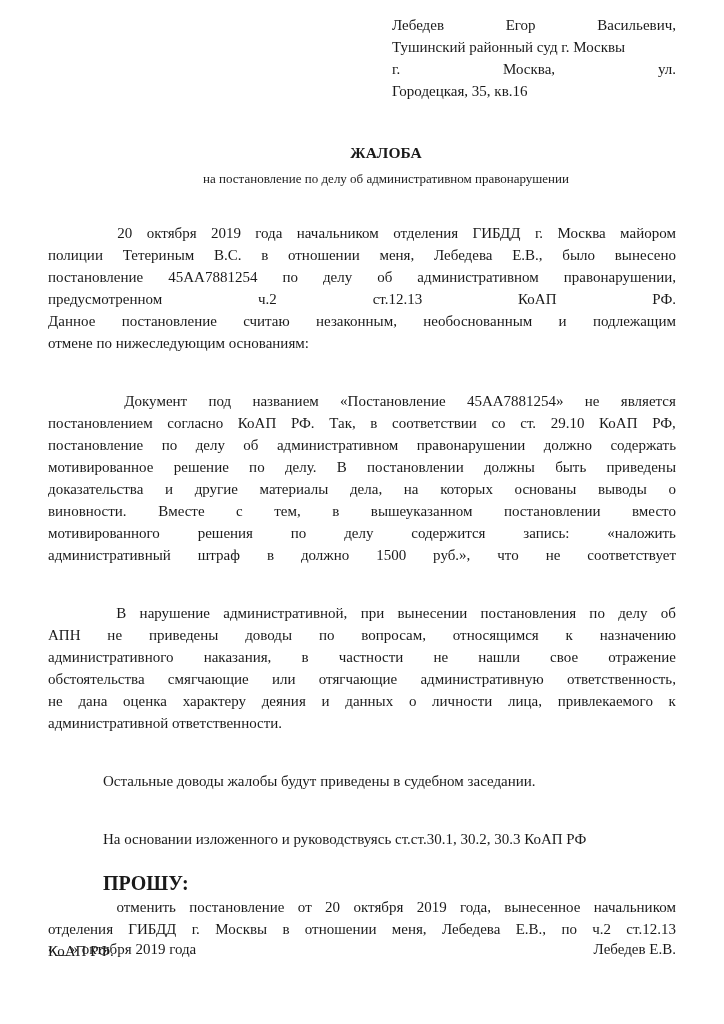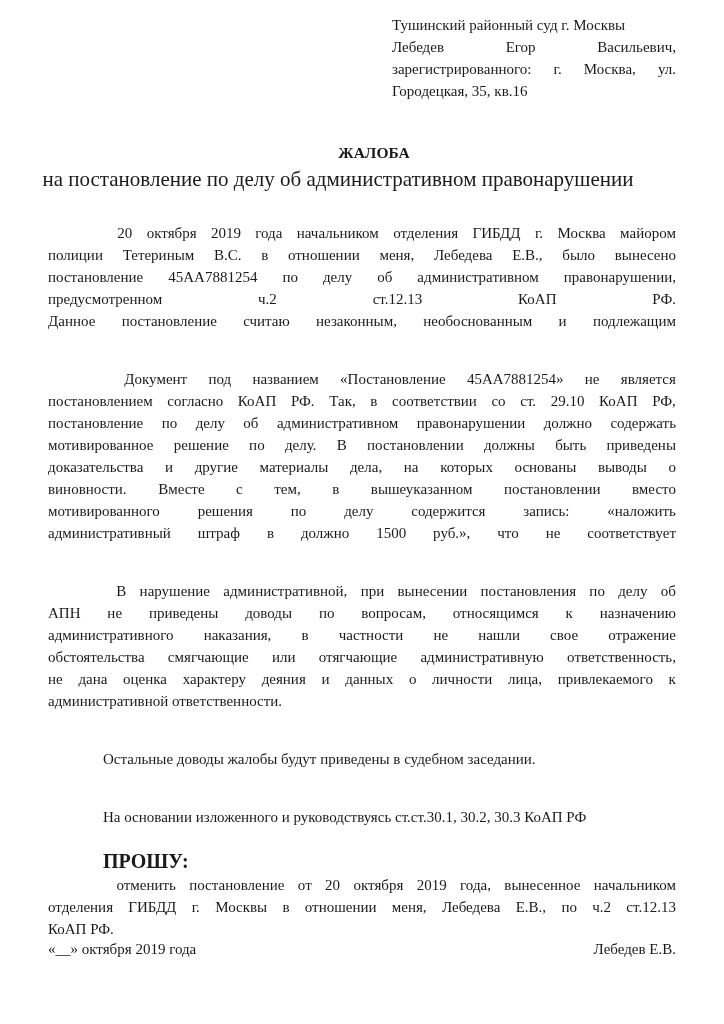--- a/index.html
+++ b/index.html
@@ -50,29 +50,30 @@
     top: 142px;
     width: 676px;
   }
   .doc-title {
     font-size: 15.5px;
     line-height: 22px;
     font-weight: bold;
     text-align: center;
     width: 676px;
     margin-left: -48px;
-    padding-left: 36px;
+    padding-left: 48px;
     box-sizing: content-box;
   }
   .doc-subtitle {
-    font-size: 21px;
+    font-size: 13px;
     line-height: 22px;
     text-align: center;
     width: 676px;
     margin-left: -48px;
+    padding-left: 48px;
     box-sizing: content-box;
     margin-top: 4px;
   }
 
   
   .body-block {
     position: absolute;
     left: 48px;
     top: 222px;
     width: 628px;
@@ -122,47 +123,47 @@
     font-size: 15px;
     line-height: 22px;
   }
 </style>
 </head>
 <body>
 
 <div class="page">
 
   <div class="header-block">
-    <div class="header-line">Тушинский районный суд г. Москвы</div>
     <div class="header-line spread">
       <span class="w">Лебедев</span>
       <span class="w">Егор</span>
       <span class="w">Васильевич,</span>
     </div>
+    <div class="header-line">Тушинский районный суд г. Москвы</div>
     <div class="header-line spread">
-      <span class="w">зарегистрированного:</span>
       <span class="w">г.</span>
       <span class="w">Москва,</span>
       <span class="w">ул.</span>
     </div>
     <div class="header-line">Городецкая, 35, кв.16</div>
   </div>
 
   <div class="title-block">
     <div class="doc-title">ЖАЛОБА</div>
     <div class="doc-subtitle">на постановление по делу об административном правонарушении</div>
   </div>
 
   <div class="body-block">
     <div class="para">
         <div class="ln just indent"><span class="lead"></span><span class="w">20</span><span class="w">октября</span><span class="w">2019</span><span class="w">года</span><span class="w">начальником</span><span class="w">отделения</span><span class="w">ГИБДД</span><span class="w">г.</span><span class="w">Москва</span><span class="w">майором</span></div>
         <div class="ln just"><span class="w">полиции</span><span class="w">Тетериным</span><span class="w">В.С.</span><span class="w">в</span><span class="w">отношении</span><span class="w">меня,</span><span class="w">Лебедева</span><span class="w">Е.В.,</span><span class="w">было</span><span class="w">вынесено</span></div>
         <div class="ln just"><span class="w">постановление</span><span class="w">45АА7881254</span><span class="w">по</span><span class="w">делу</span><span class="w">об</span><span class="w">административном</span><span class="w">правонарушении,</span></div>
         <div class="ln just"><span class="w">предусмотренном</span><span class="w">ч.2</span><span class="w">ст.12.13</span><span class="w">КоАП</span><span class="w">РФ.</span></div>
         <div class="ln just"><span class="w">Данное</span><span class="w">постановление</span><span class="w">считаю</span><span class="w">незаконным,</span><span class="w">необоснованным</span><span class="w">и</span><span class="w">подлежащим</span></div>
+        <div class="ln last"><span class="w">отмене по нижеследующим основаниям:</span></div>
       </div>
     <div class="para">
         <div class="ln just indent"><span class="lead"></span><span class="w">Документ</span><span class="w">под</span><span class="w">названием</span><span class="w">«Постановление</span><span class="w">45АА7881254»</span><span class="w">не</span><span class="w">является</span></div>
         <div class="ln just"><span class="w">постановлением</span><span class="w">согласно</span><span class="w">КоАП</span><span class="w">РФ.</span><span class="w">Так,</span><span class="w">в</span><span class="w">соответствии</span><span class="w">со</span><span class="w">ст.</span><span class="w">29.10</span><span class="w">КоАП</span><span class="w">РФ,</span></div>
         <div class="ln just"><span class="w">постановление</span><span class="w">по</span><span class="w">делу</span><span class="w">об</span><span class="w">административном</span><span class="w">правонарушении</span><span class="w">должно</span><span class="w">содержать</span></div>
         <div class="ln just"><span class="w">мотивированное</span><span class="w">решение</span><span class="w">по</span><span class="w">делу.</span><span class="w">В</span><span class="w">постановлении</span><span class="w">должны</span><span class="w">быть</span><span class="w">приведены</span></div>
         <div class="ln just"><span class="w">доказательства</span><span class="w">и</span><span class="w">другие</span><span class="w">материалы</span><span class="w">дела,</span><span class="w">на</span><span class="w">которых</span><span class="w">основаны</span><span class="w">выводы</span><span class="w">о</span></div>
         <div class="ln just"><span class="w">виновности.</span><span class="w">Вместе</span><span class="w">с</span><span class="w">тем,</span><span class="w">в</span><span class="w">вышеуказанном</span><span class="w">постановлении</span><span class="w">вместо</span></div>
         <div class="ln just"><span class="w">мотивированного</span><span class="w">решения</span><span class="w">по</span><span class="w">делу</span><span class="w">содержится</span><span class="w">запись:</span><span class="w">«наложить</span></div>
         <div class="ln just"><span class="w">административный</span><span class="w">штраф</span><span class="w">в</span><span class="w">должно</span><span class="w">1500</span><span class="w">руб.»,</span><span class="w">что</span><span class="w">не</span><span class="w">соответствует</span></div>

